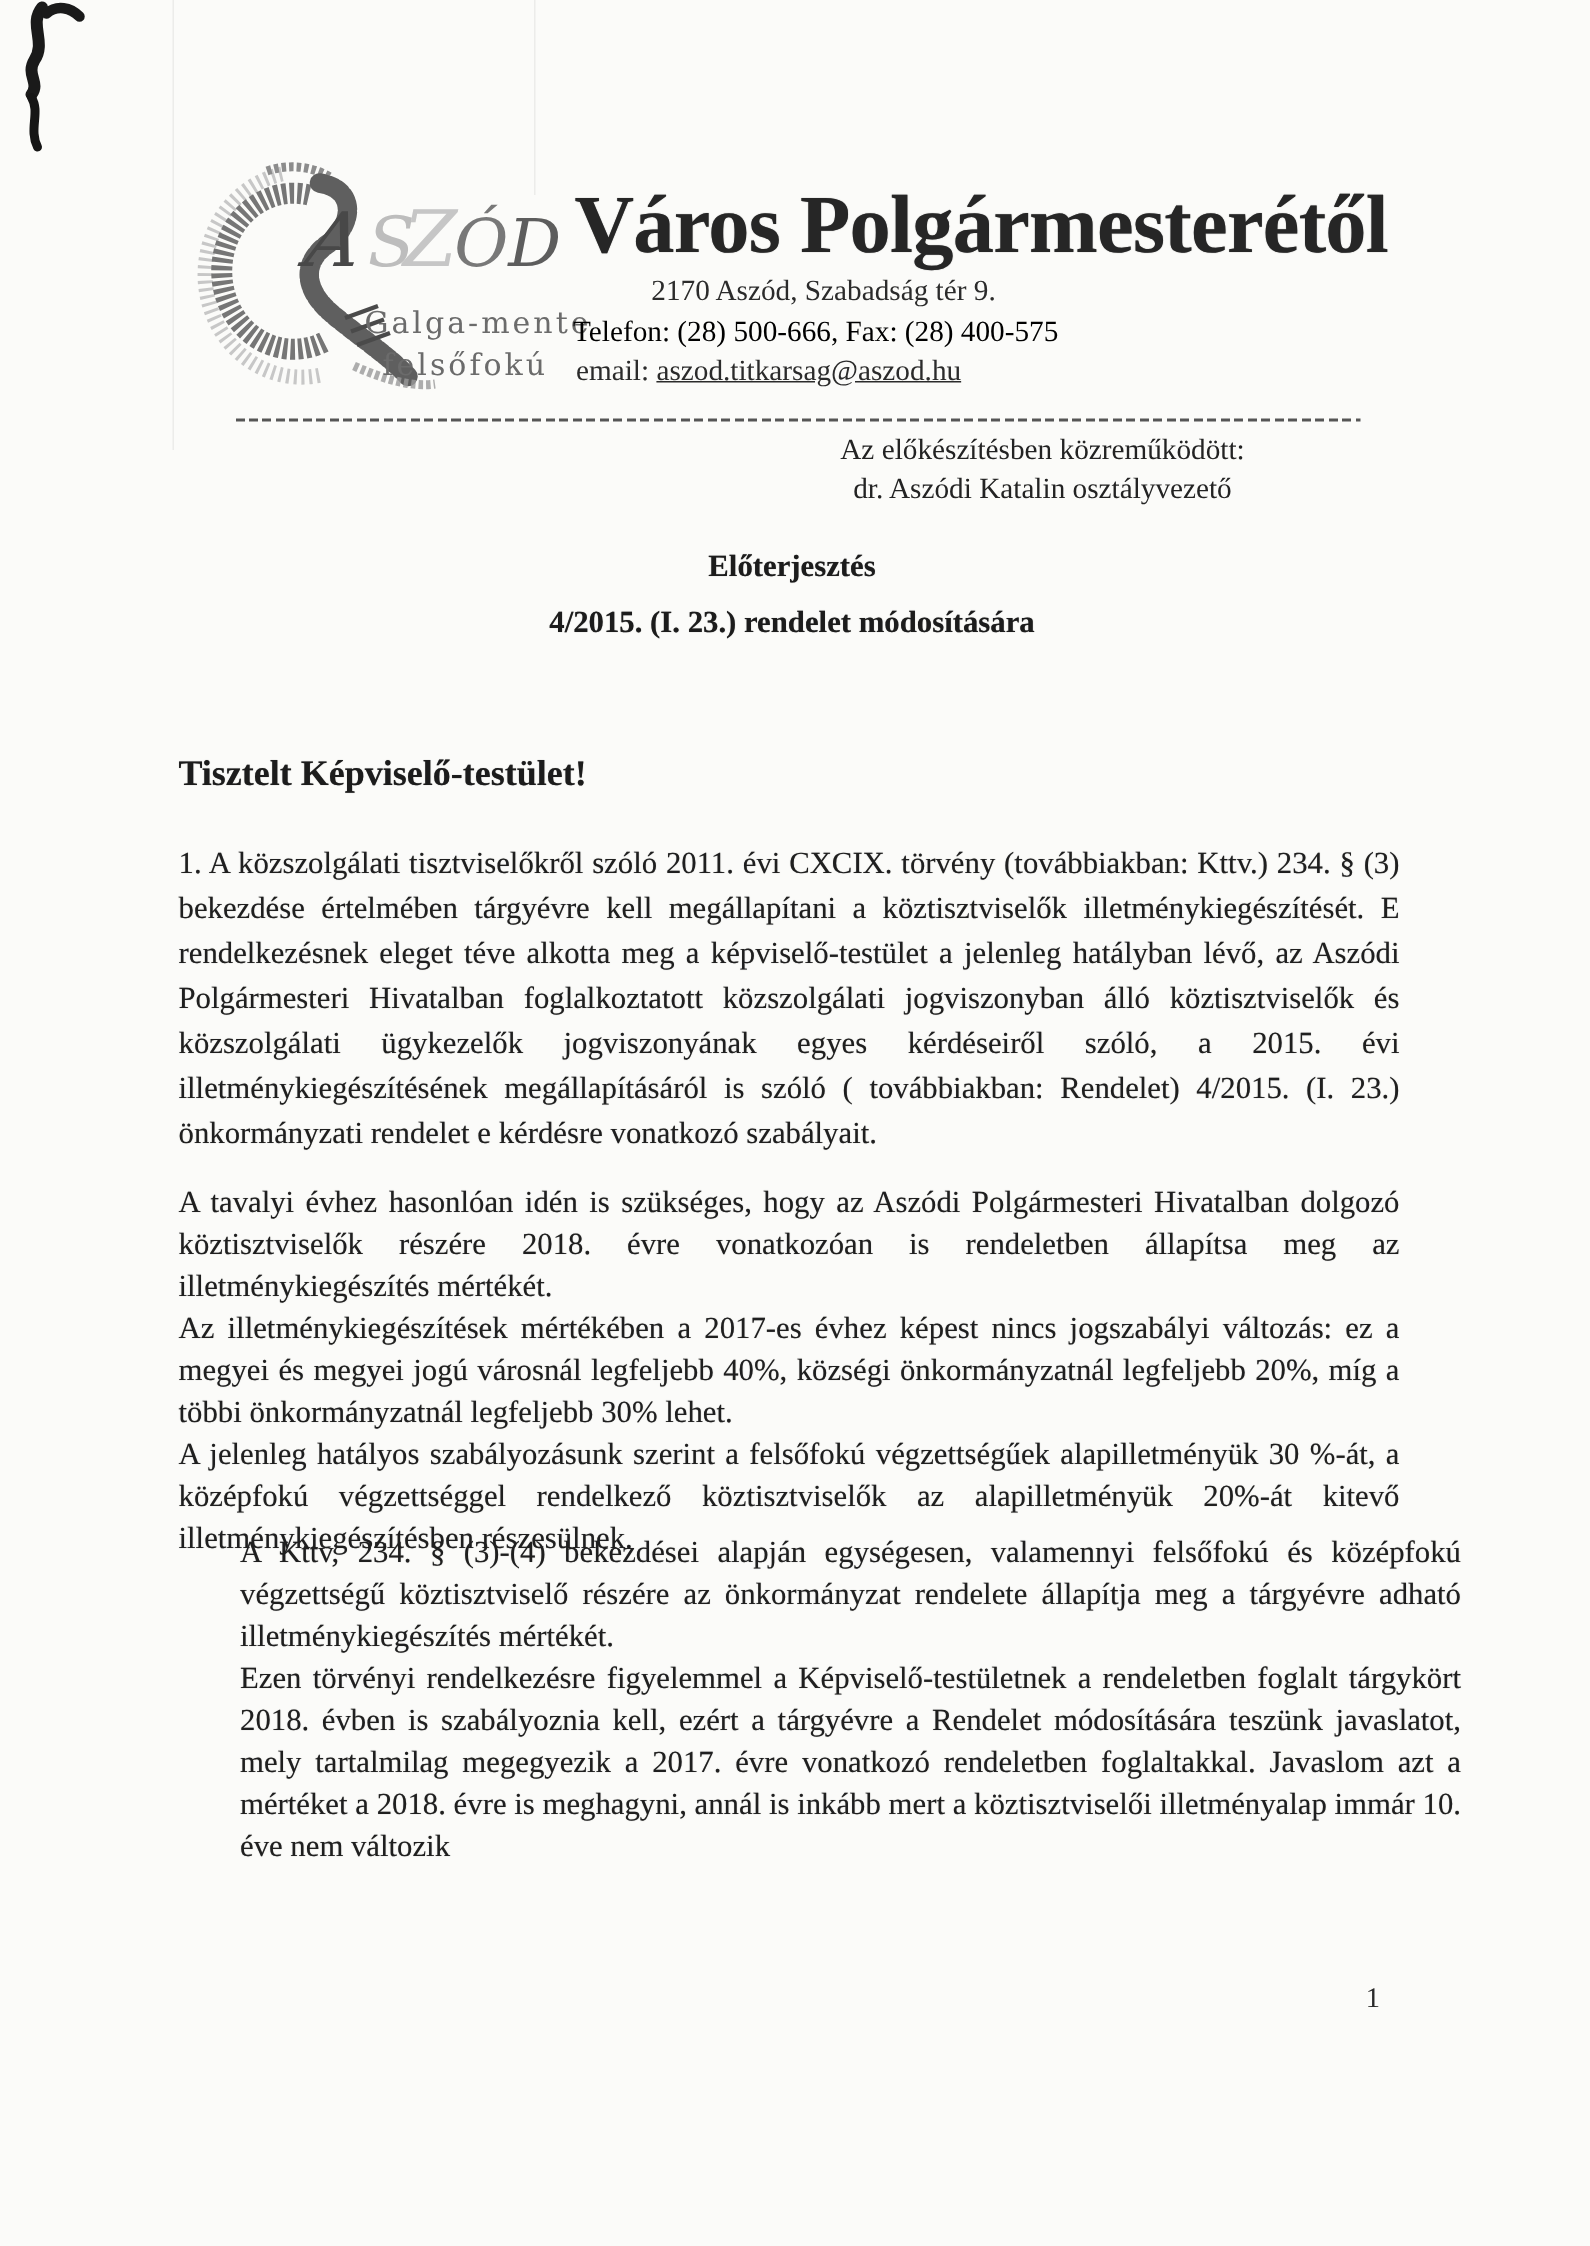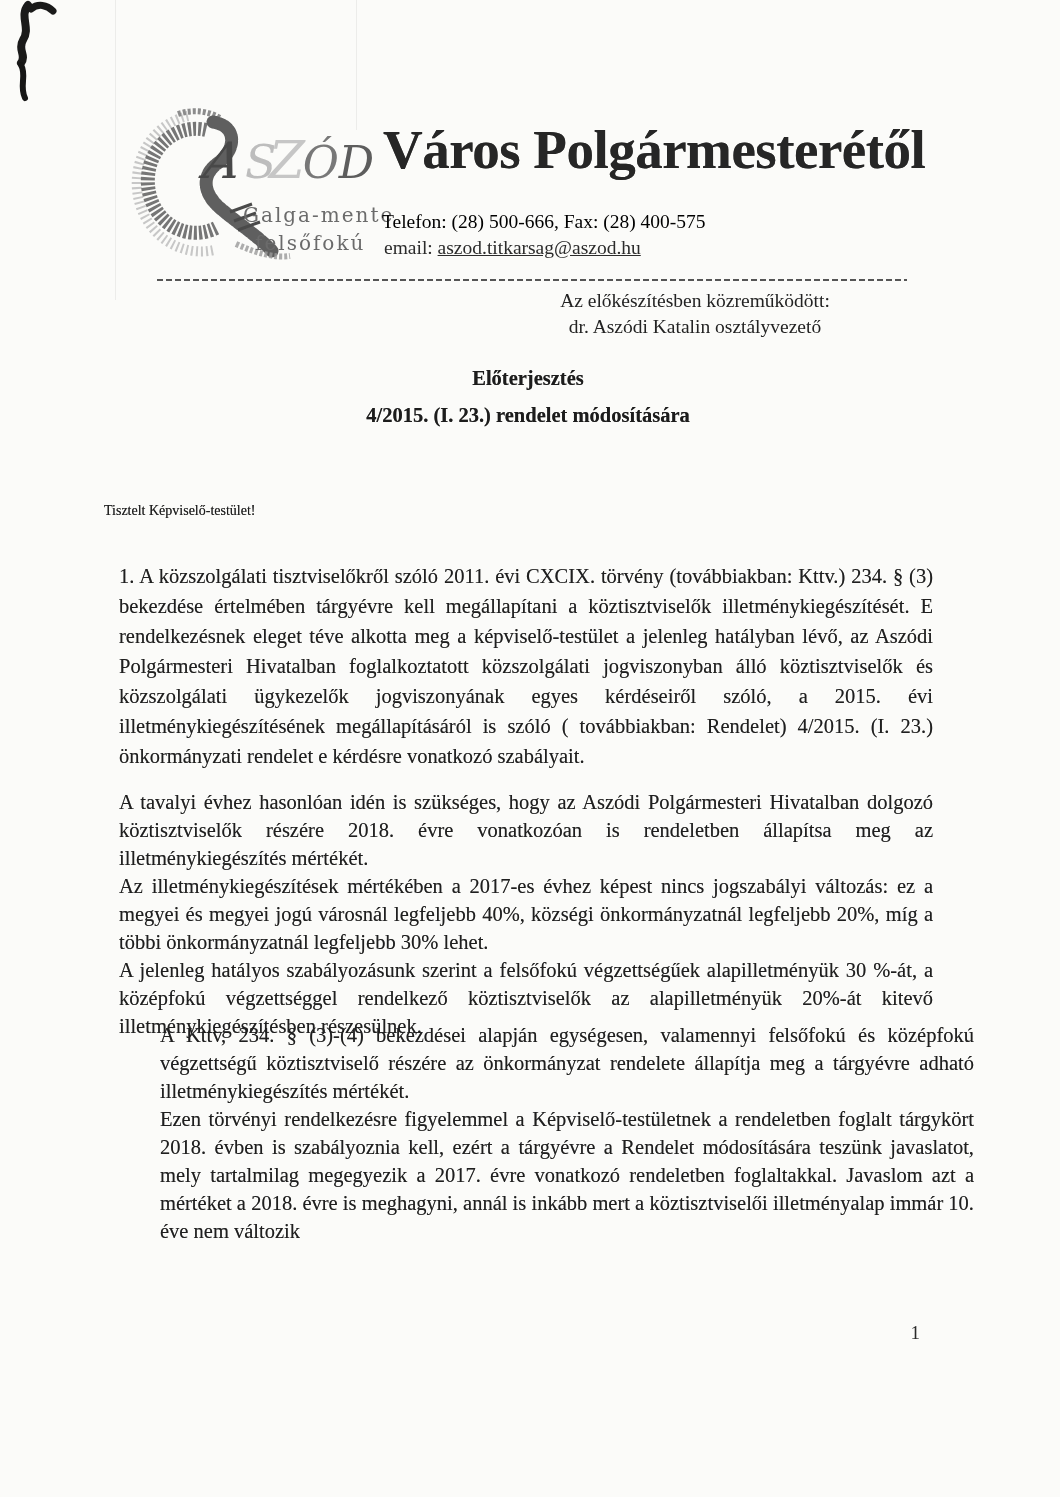--- a/index.html
+++ b/index.html
@@ -43,21 +43,21 @@
 
   .prepared{position:absolute;left:470px;top:288px;width:450px;text-align:center;
     font-size:19.5px;line-height:26px;color:#232323;}
 
   .heading{position:absolute;left:110px;top:367px;width:836px;text-align:center;
     font-size:20.5px;font-weight:bold;color:#1c1c1c;text-shadow:0 0 .5px rgba(20,20,20,.6);}
   .subject{position:absolute;left:110px;top:399px;width:836px;text-align:center;
     font-size:20.5px;font-weight:bold;line-height:33.5px;color:#1c1c1c;
     text-shadow:0 0 .5px rgba(20,20,20,.6);}
 
-  .salutation{position:absolute;left:104px;top:503px;font-size:14px;font-weight:normal;
+  .salutation{position:absolute;left:119px;top:503px;font-size:24px;font-weight:bold;
     color:#1c1c1c;text-shadow:0 0 .5px rgba(20,20,20,.6);}
 
   .bodygrp{position:absolute;left:119px;width:814px;font-size:20.5px;color:#1f1f1f;
     text-align:justify;text-shadow:0 0 .55px rgba(45,45,45,.55);}
   .bodygrp p{margin:0;}
   .g1{top:561px;line-height:30px;}
   .g2{top:788px;line-height:28px;}
   .g3{top:1021px;line-height:28px;margin-left:41px;}
 
   .pagenum{position:absolute;left:880px;top:1322px;width:40px;text-align:right;
@@ -85,20 +85,21 @@
       <path d="M95 14 C120 18, 118 42, 100 55 C82 68, 86 86, 102 100 C118 114, 140 128, 154 143" stroke="#5f5f5f" stroke-width="13" fill="none" stroke-dasharray="4 2" stroke-linecap="round"></path>
       <path d="M112 104 L134 96 M116 113 L138 105 M120 122 L142 114" stroke="#4a4a4a" stroke-width="3" fill="none"></path>
       <path d="M118 136 C140 146, 158 150, 172 148" stroke="#9a9a9a" stroke-width="6" fill="none" stroke-dasharray="3 2" opacity="0.8"></path>
     </svg>
     <div class="wordmark"><span>A</span><span>S</span><span>Z</span><span>Ó</span><span>D</span></div>
     <div class="tagline tg1">Galga-mente</div>
     <div class="tagline tg2">felsőfokú</div>
   </div>
 
   <h1 class="hdr-title">Város Polgármesterétől</h1>
+  <div class="hdr-addr">2170 Aszód, Szabadság tér 9.</div>
   <div class="hdr-phone">Telefon: (28) 500-666, Fax: (28) 400-575</div>
   <div class="hdr-email"><span>email: </span><span class="u">aszod.titkarsag@aszod.hu</span></div>
 
   <div class="rule"></div>
 
   <div class="prepared">
     <div>Az előkészítésben közreműködött:</div>
     <div>dr. Aszódi Katalin  osztályvezető</div>
   </div>
 

